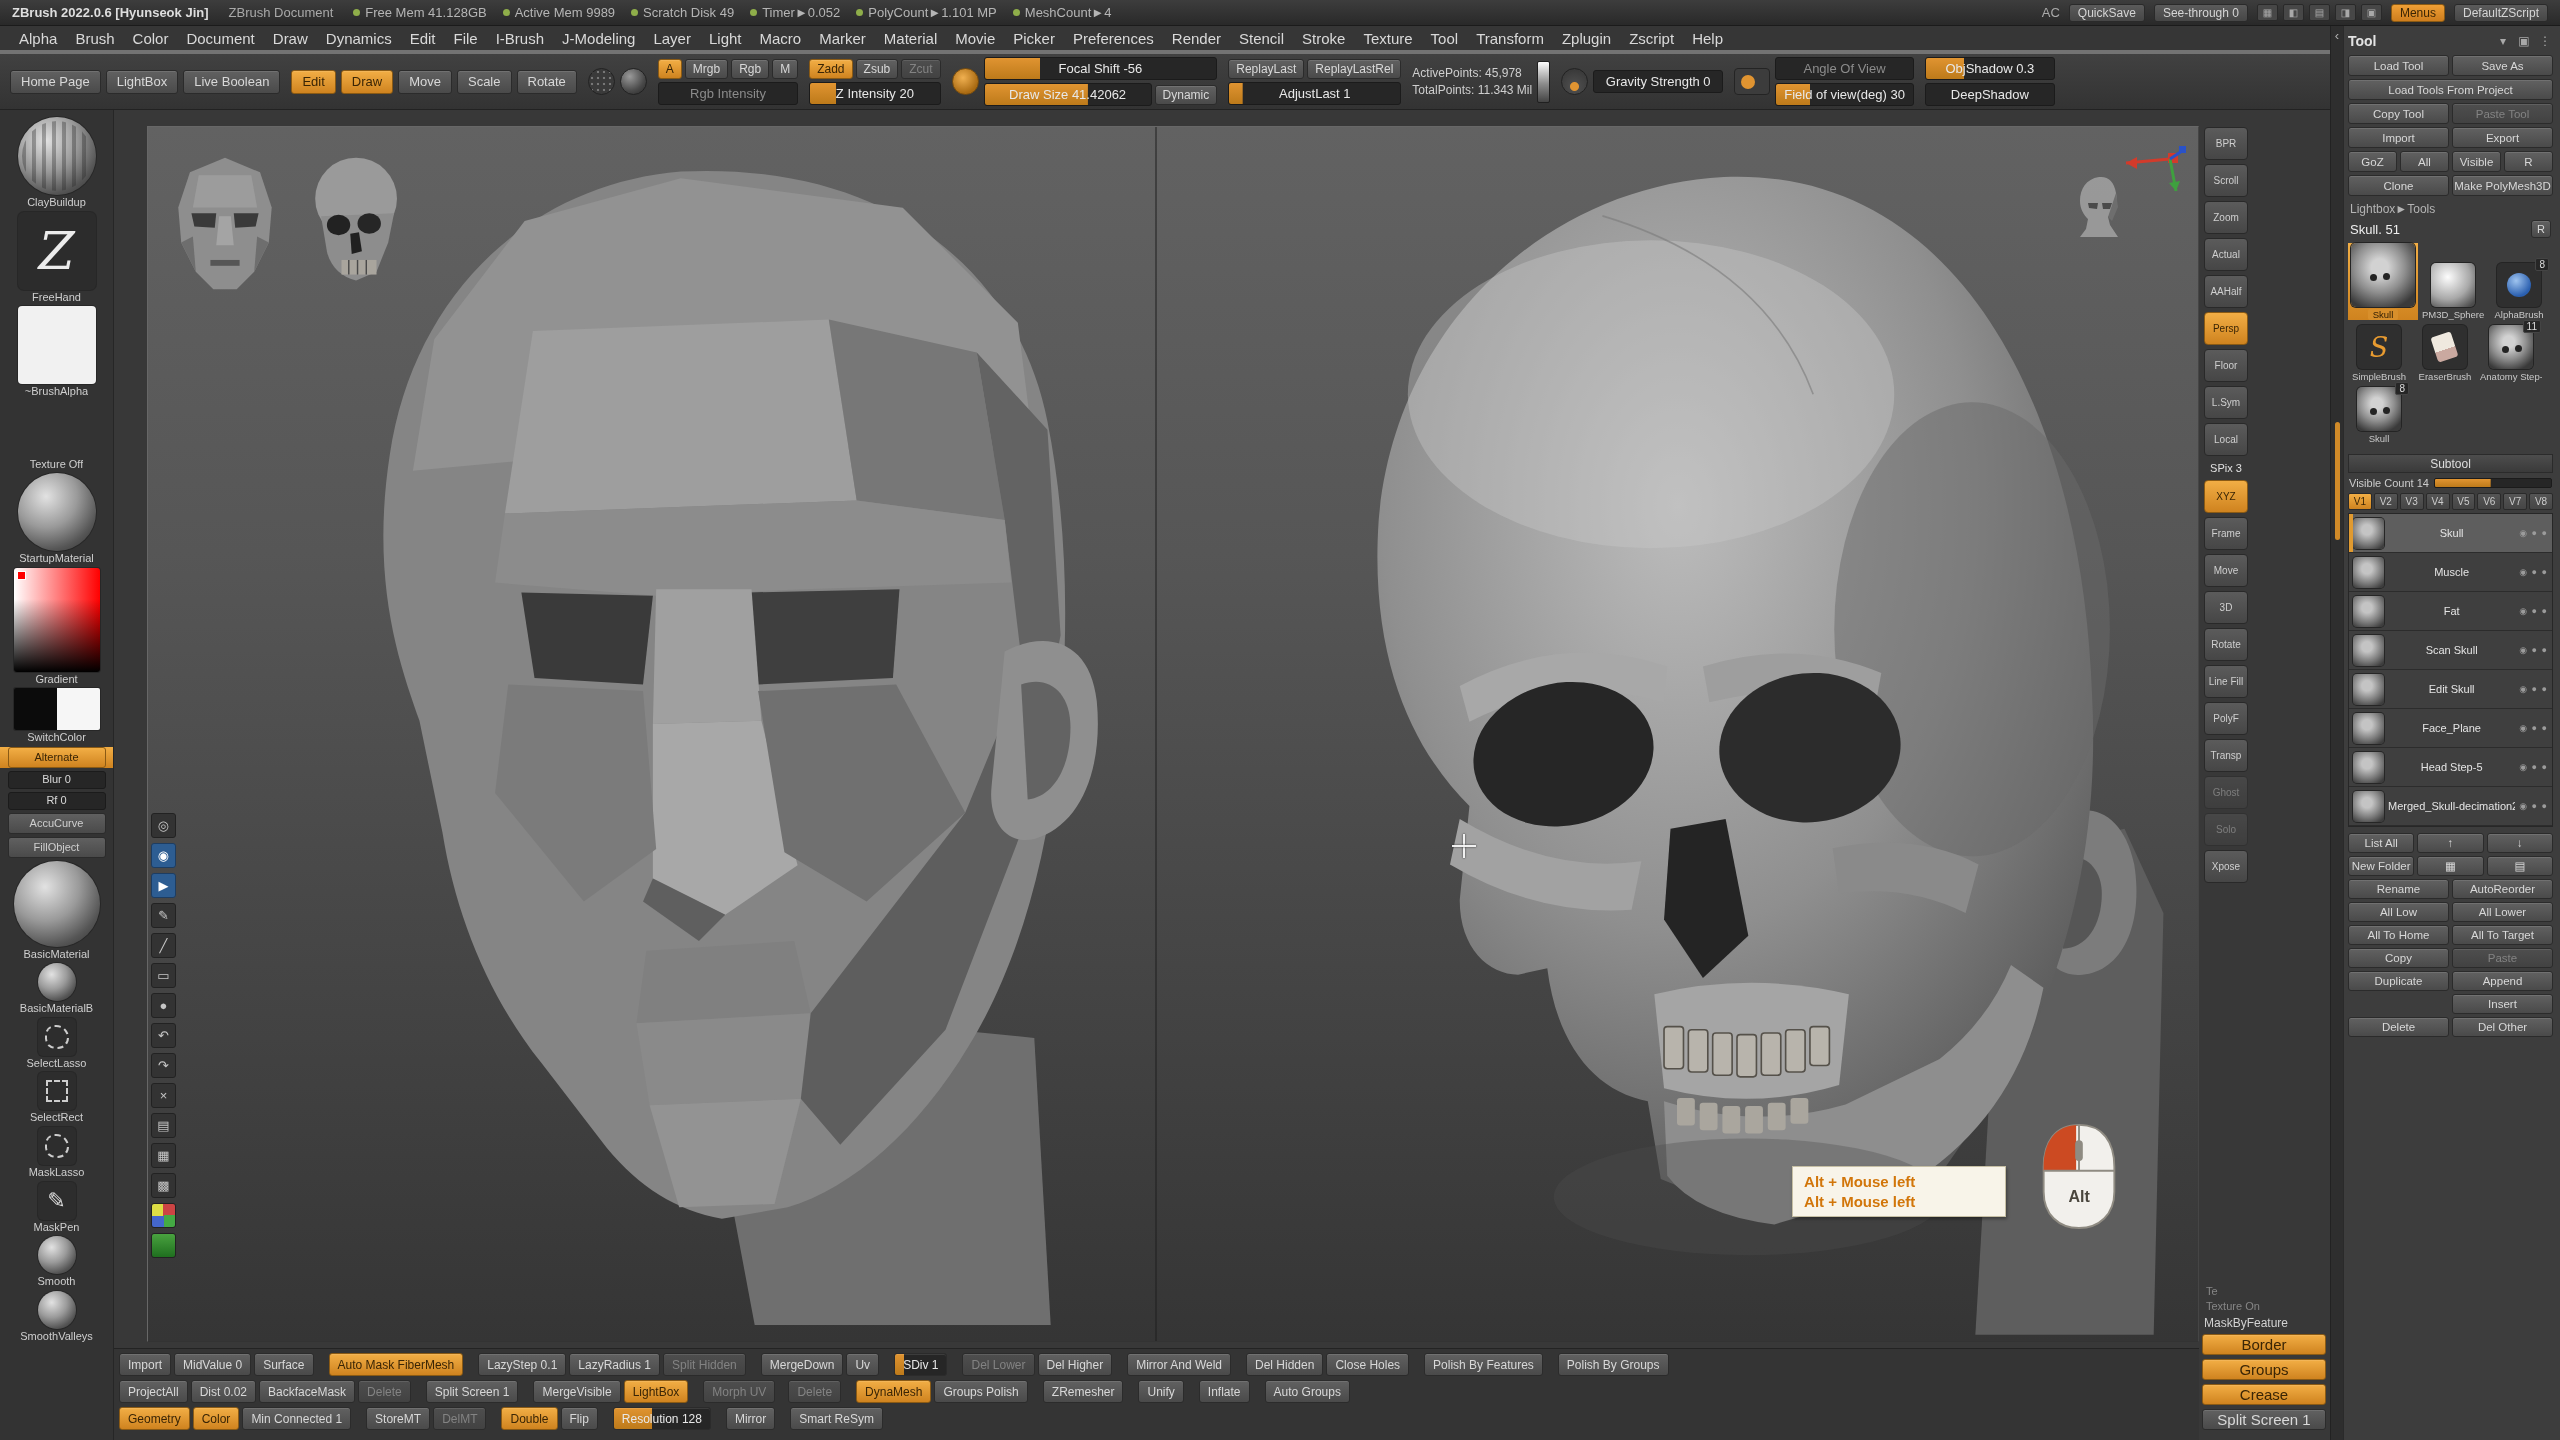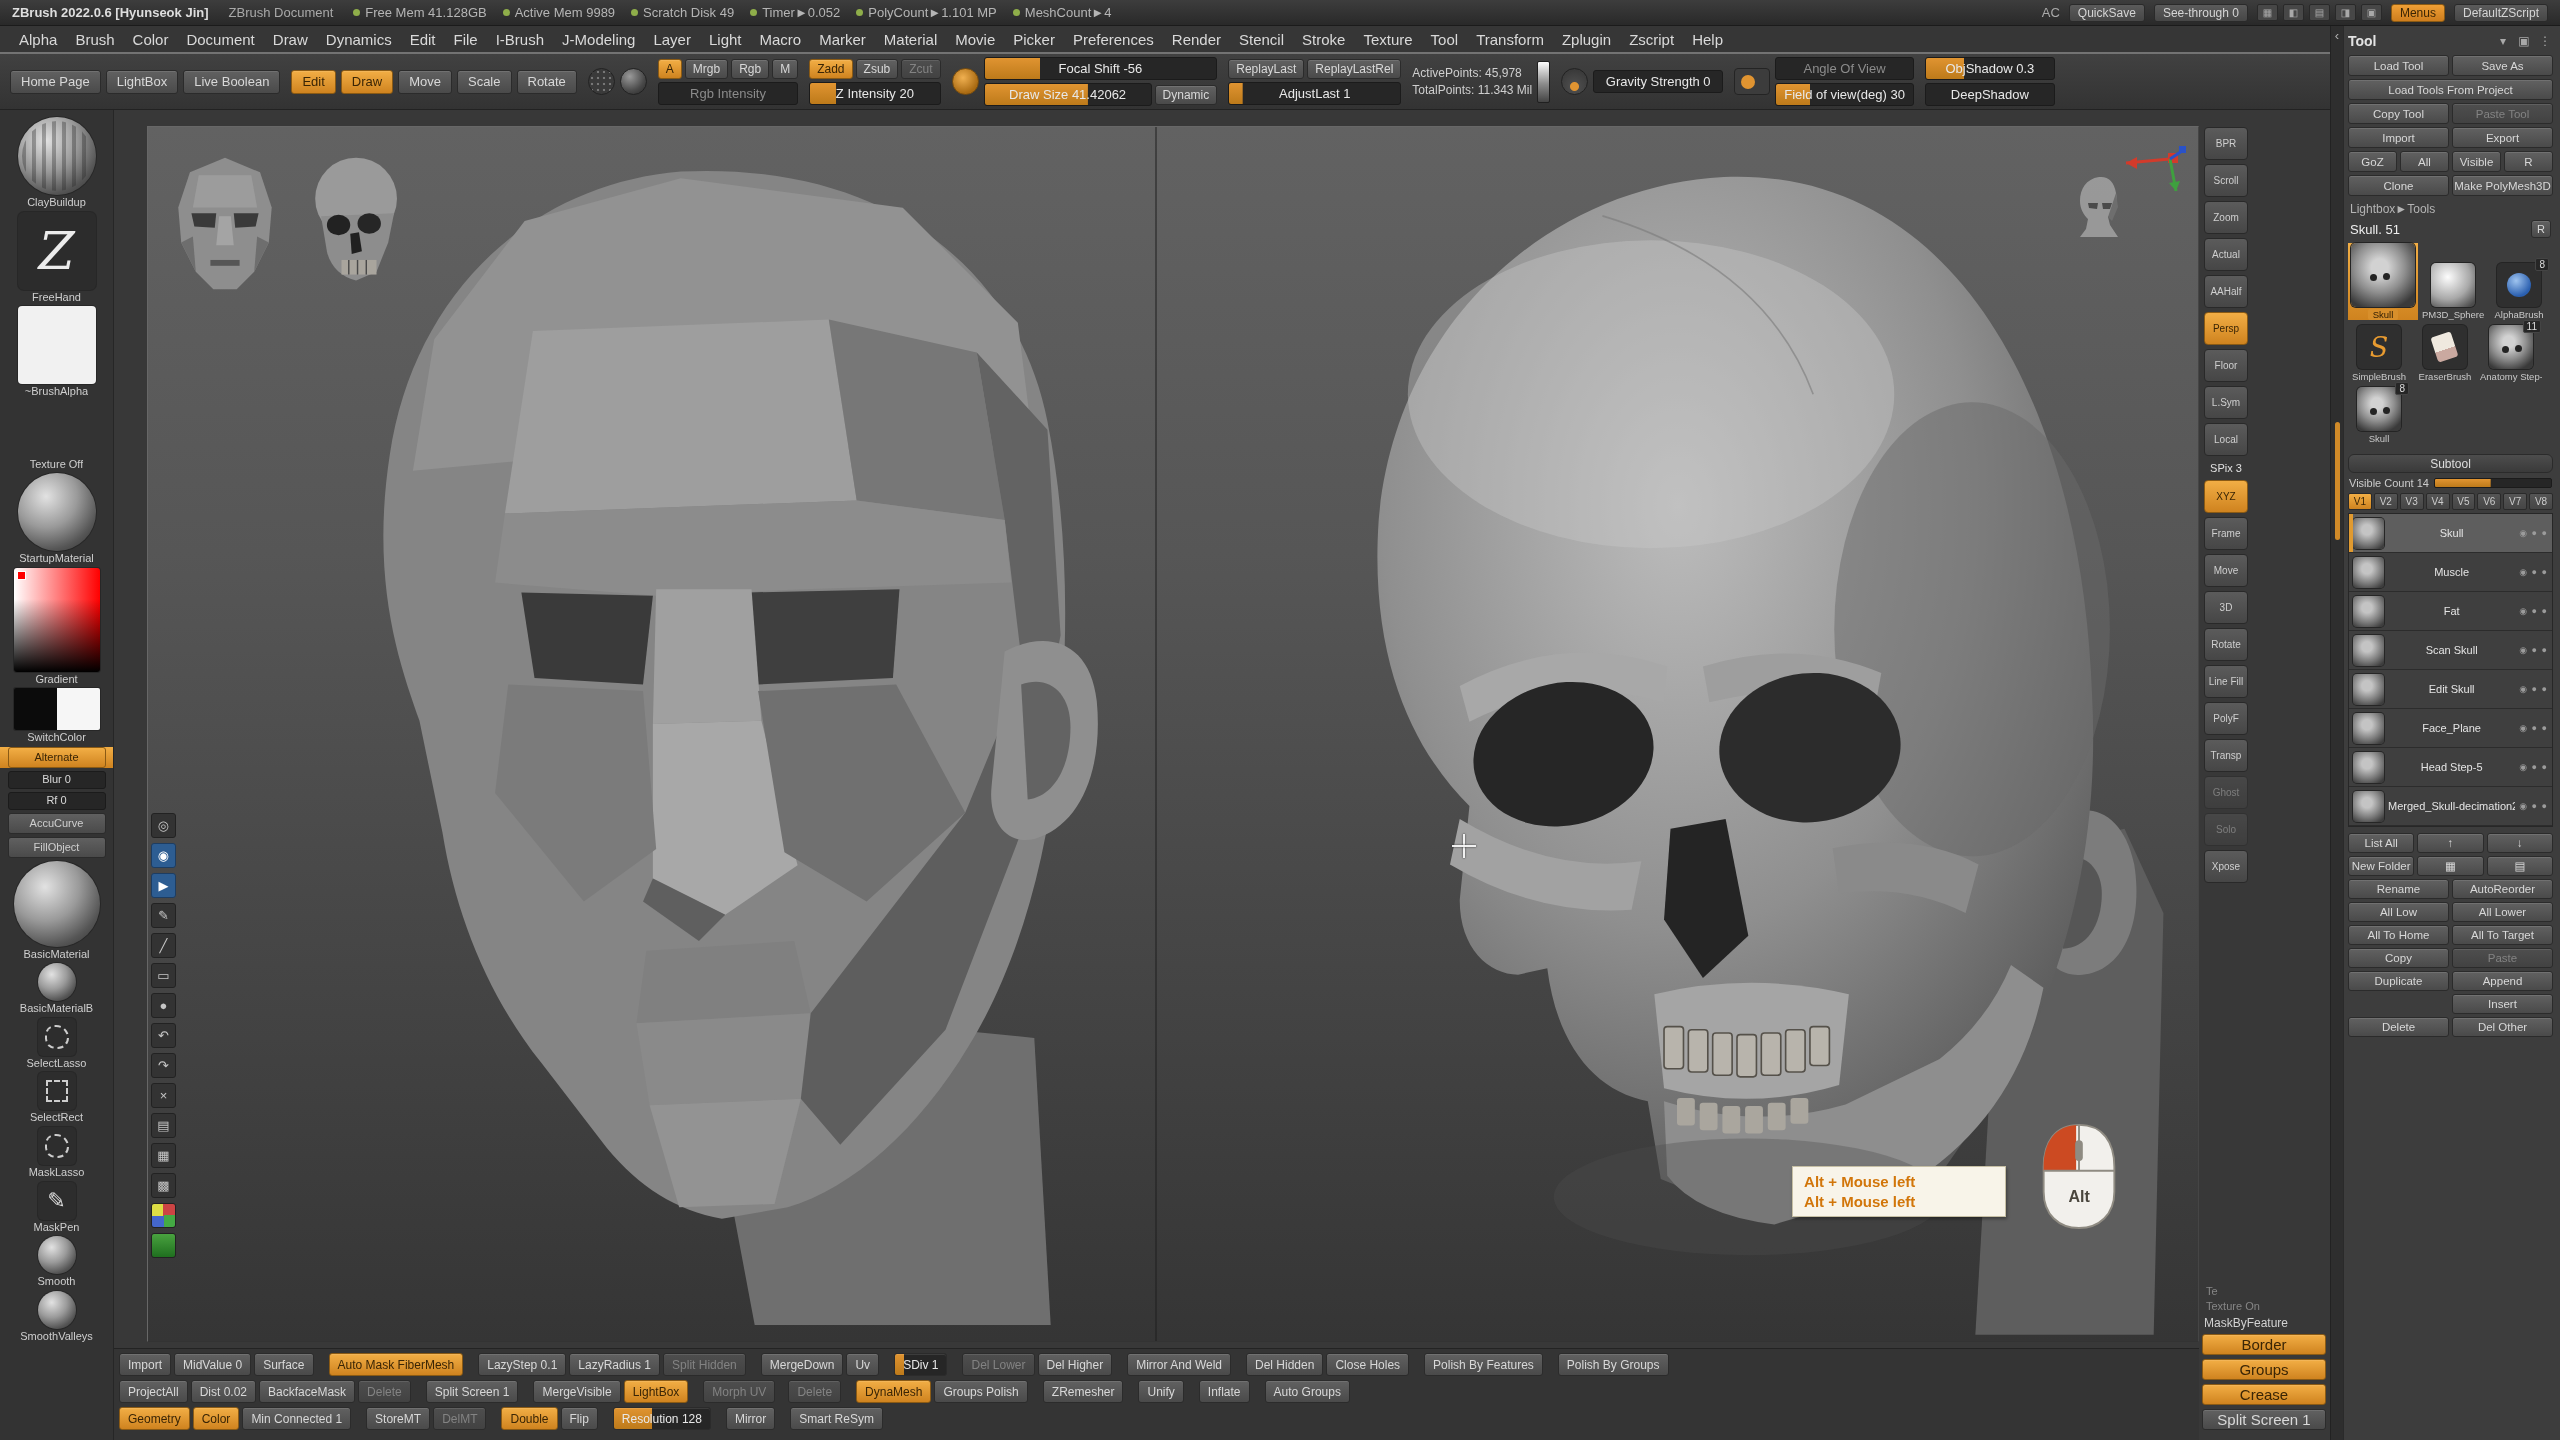--- a/index.html
+++ b/index.html
@@ -31,21 +31,21 @@
   .tb-txt{color:#a9a9a9}
   .tb-btn{height:18px;padding:0 8px;font-size:12px;display:flex;align-items:center;background:linear-gradient(#5b5b5b,#464646);
           border:1px solid #2a2a2a;border-radius:3px;color:#d5d5d5}
   .menus-btn{background:linear-gradient(#ef9f35,#cd7d1d);color:#3a2505;border-color:#8a5a14}
   .tb-icon{width:21px;height:17px;background:#474747;border:1px solid #292929;border-radius:2px;
            display:flex;align-items:center;justify-content:center;font-size:10px;color:#a9a9a9}
 
   
   .approw{display:flex;height:1414px}
   .leftregion{flex:1;display:flex;flex-direction:column;min-width:0}
-  .menubar{height:28px;background:#363636;border-bottom:2px solid #737373;display:flex;align-items:center;padding:0 10px;font-size:15px}
+  .menubar{height:28px;background:#363636;border-bottom:4px solid #737373;display:flex;align-items:center;padding:0 10px;font-size:15px}
   .menu-item{padding:3px 9px;border-radius:3px;color:#d9d9d9;white-space:nowrap}
   .coordsrow{height:20px;display:flex;align-items:center;padding:0 12px;font-size:12px;color:#9d9d9d;background:#303030;font-family:"Liberation Mono",monospace}
   .shelf{height:56px;background:linear-gradient(#414141,#333);border-bottom:1px solid #222;
          display:flex;align-items:center;gap:11px;padding:0 10px;overflow:hidden}
   .sgroup{display:flex;align-items:center;gap:5px;flex-shrink:0}
   .scol{display:flex;flex-direction:column;gap:3px}
   .srow{display:flex;gap:3px;align-items:center}
   .roundicon{width:27px;height:27px;border-radius:50%;border:1px solid #222;flex-shrink:0}
   .roundicon.stroke{background:radial-gradient(circle,#777 1px,transparent 1.6px) #3a3a3a;background-size:6px 6px}
   .roundicon.alpha{background:radial-gradient(circle at 35% 30%,#9a9a9a,#4a4a4a 60%,#262626)}
@@ -164,21 +164,21 @@
       background:#242424;box-shadow:13px -1px 0 #242424}
   .k-sphere .thumb-img{background:radial-gradient(circle at 38% 32%,#fdfdfd,#a8a8a8 55%,#4c4c4c 90%)}
   .k-blue .thumb-img::after{content:"";position:absolute;inset:22%;border-radius:50%;background:radial-gradient(circle at 38% 32%,#9fc4ef,#2a5faf 70%)}
   .k-orange .thumb-img::after{content:"S";position:absolute;inset:0;display:flex;align-items:center;justify-content:center;
       font-family:"DejaVu Serif",serif;font-style:italic;font-size:27px;color:#e89b30}
   .k-eraser .thumb-img::after{content:"";position:absolute;inset:20% 26%;background:linear-gradient(#efe9df 60%,#caa9a0 60%);border-radius:3px;transform:rotate(-18deg)}
   .thumb-badge{position:absolute;top:-5px;right:1px;background:#262626;color:#dcdcdc;font-size:10px;padding:0 3px;border-radius:2px;border:1px solid #444}
   .thumb-badge:empty{display:none}
   .thumb-label{margin-top:2px;font-size:9.5px;color:#c9c9c9;max-width:100%;overflow:hidden;white-space:nowrap}
   .thumb.s-on .thumb-label{background:#d88f2b;color:#322005;padding:0 5px;border-radius:2px}
-  .subtool-band{height:19px;margin-top:3px;background:linear-gradient(#4d4d4d,#3a3a3a);border:1px solid #2b2b2b;border-radius:6px;
+  .subtool-band{height:19px;margin-top:3px;background:linear-gradient(#4d4d4d,#3a3a3a);border:1px solid #2b2b2b;border-radius:0;
                 display:flex;align-items:center;justify-content:center;font-size:12px;color:#dedede}
   .vc-row{display:flex;align-items:center;gap:5px;padding:1px 1px}
   .vc-label{font-size:11px;color:#cccccc;white-space:nowrap}
   .vc-slider{flex:1;height:10px;border:1px solid #1b1b1b;border-radius:2px;background-color:#262626;
              background-image:linear-gradient(#e09431,#bd7a1a);background-repeat:no-repeat;background-size:48% 100%}
   .vtabs{display:flex;gap:2px}
   .vtab{flex:1;height:17px;background:linear-gradient(#555,#454545);border:1px solid #2a2a2a;border-radius:2px;
         font-size:10px;color:#cccccc;display:flex;align-items:center;justify-content:center}
   .vtab.s-on{background:linear-gradient(#f2ae45,#cf831f);color:#3a2505}
   .stlist{display:flex;flex-direction:column;background:#333;border:1px solid #272727}

